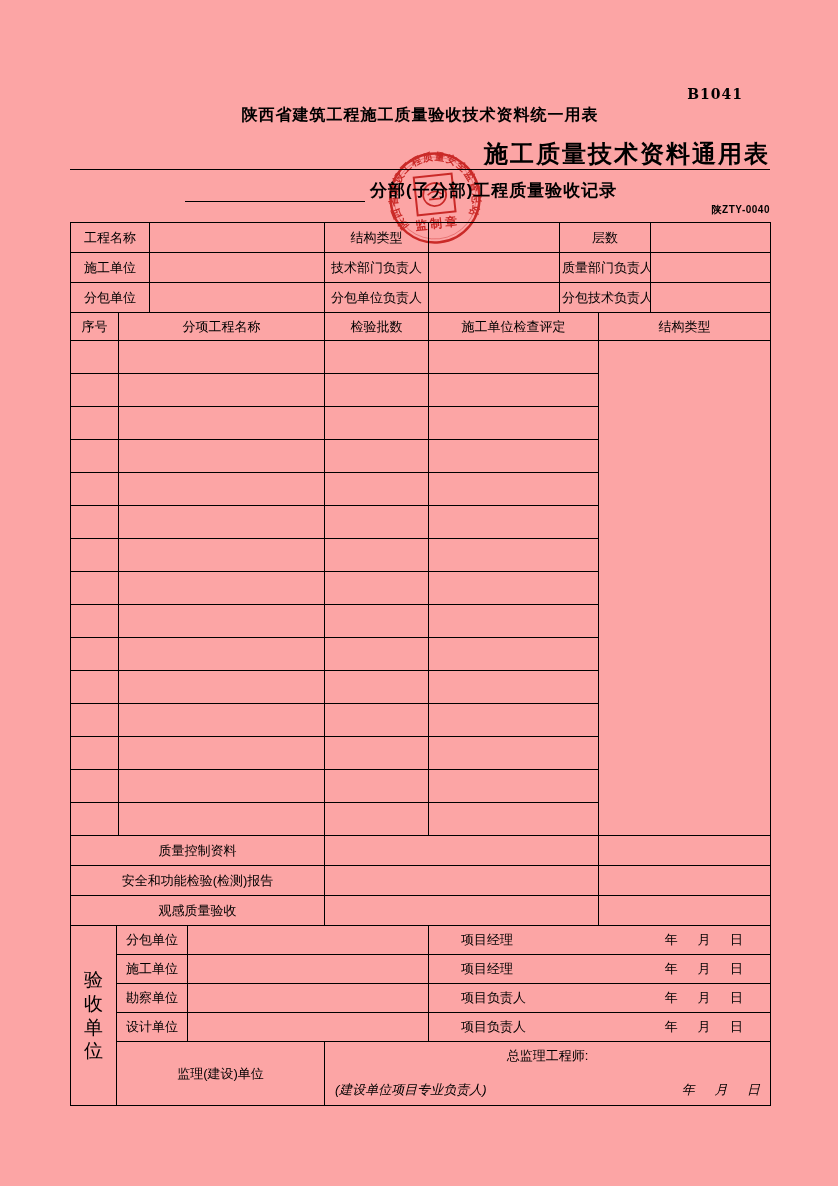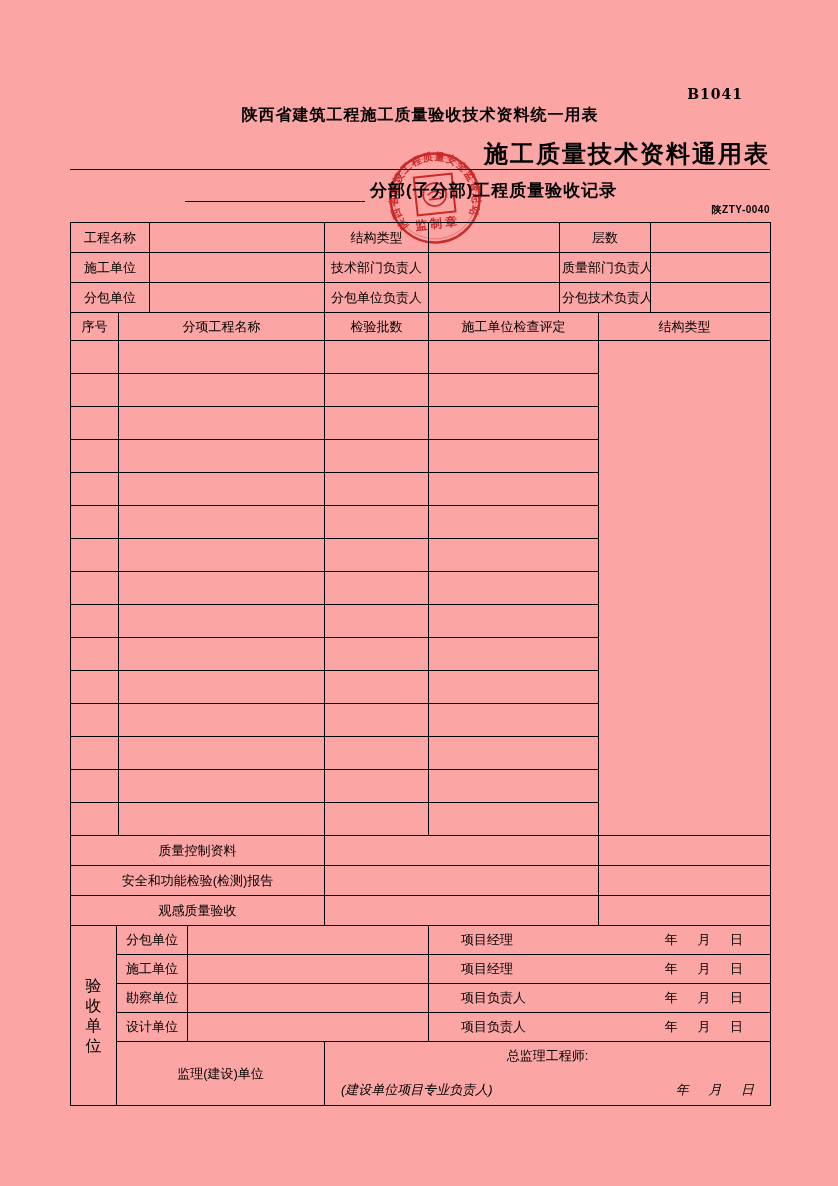--- a/index.html
+++ b/index.html
@@ -58,29 +58,29 @@
   #main-table{top:312px;width:700px;}
   #main-table tr.hdr{height:28px;}
   #main-table tr.data{height:33px;}
   #main-table tr.sum{height:30px;}
   #main-table td.sum-label{font-size:13px;}
   #sign-table{top:925px;width:700px;}
   #sign-table tr.unit-row{height:29px;}
   #sign-table tr.supervisor-row{height:64px;}
   .v-label{
     display:inline-block;width:30px;line-height:1.25;
-    word-break:break-all;white-space:normal;font-size:16px;
+    word-break:break-all;white-space:normal;font-size:19px;
   }
   .role-date{
     display:flex;justify-content:space-between;align-items:center;
     padding:0 25px 0 30px;
   }
   .date-txt{word-spacing:16px;white-space:nowrap;}
   .supervisor-cell{
-    text-align:left;vertical-align:top;padding:5px 16px !important;
+    text-align:left;vertical-align:top;padding:5px 10px !important;
   }
   .supervisor-inner{
     display:flex;flex-direction:column;justify-content:space-between;height:52px;
   }
   .supervisor-line2{
     display:flex;justify-content:space-between;align-items:flex-end;font-style:italic;
   }
 </style>
 </head>
 <body>

